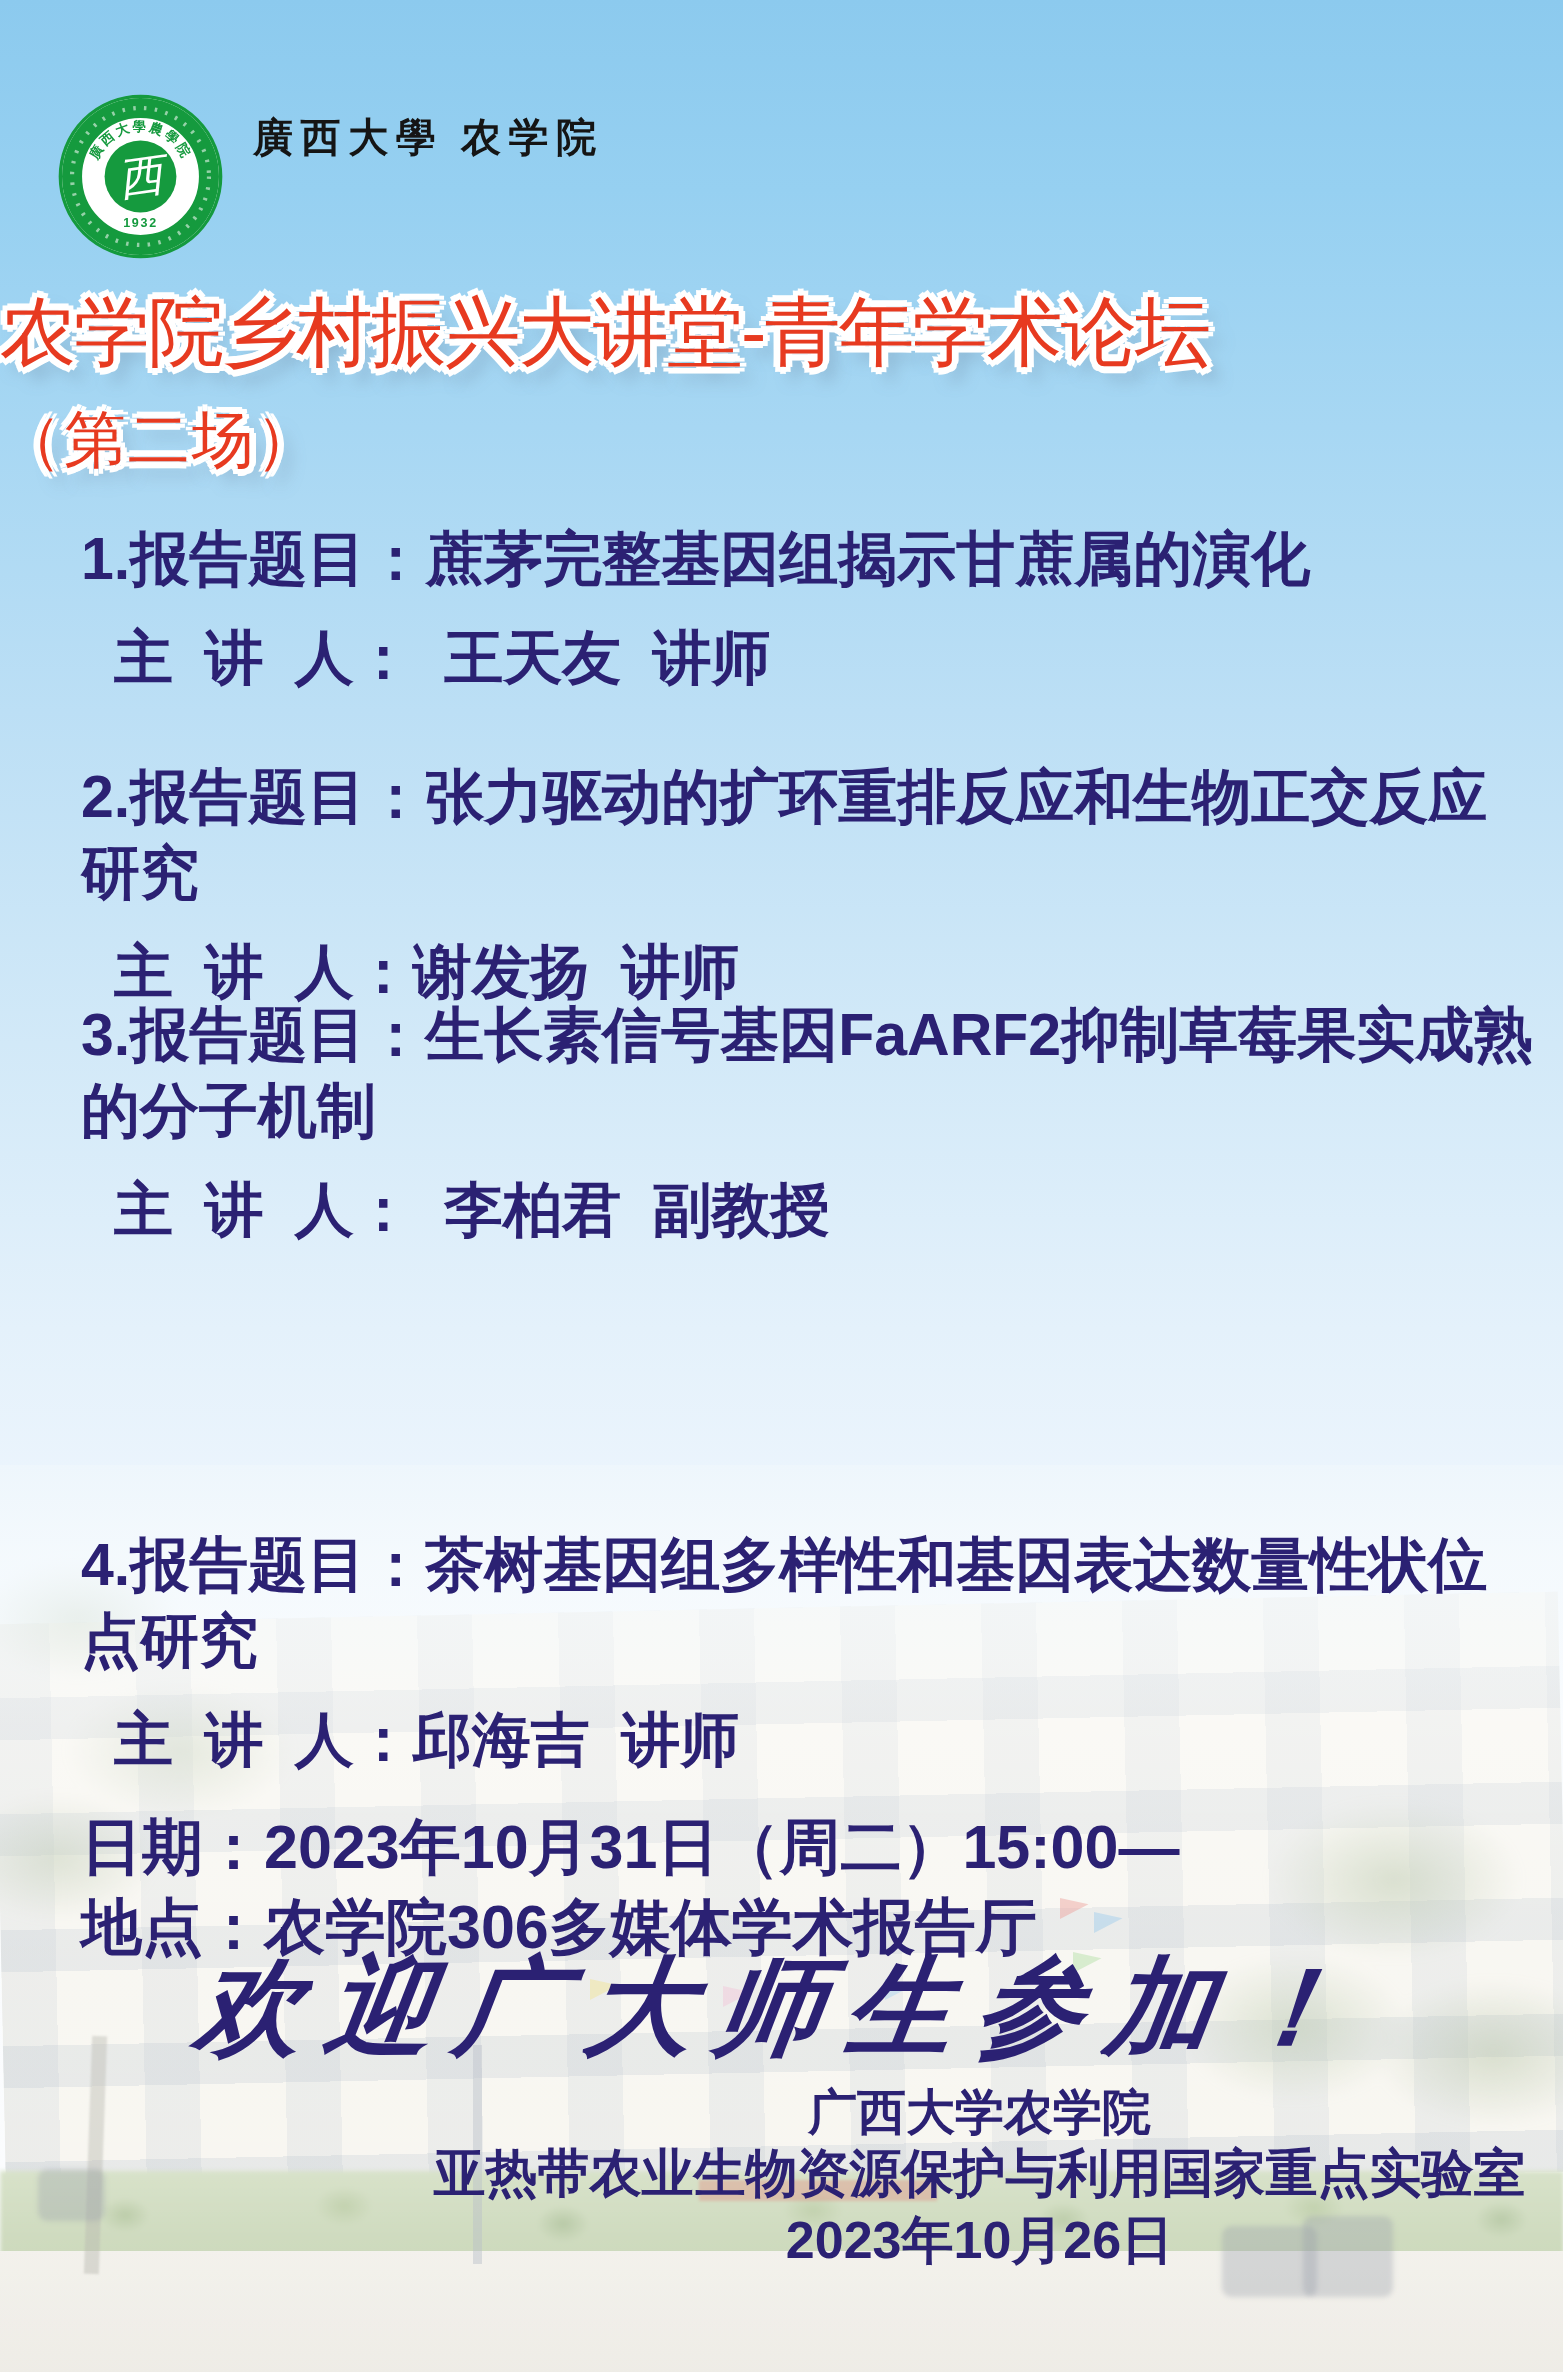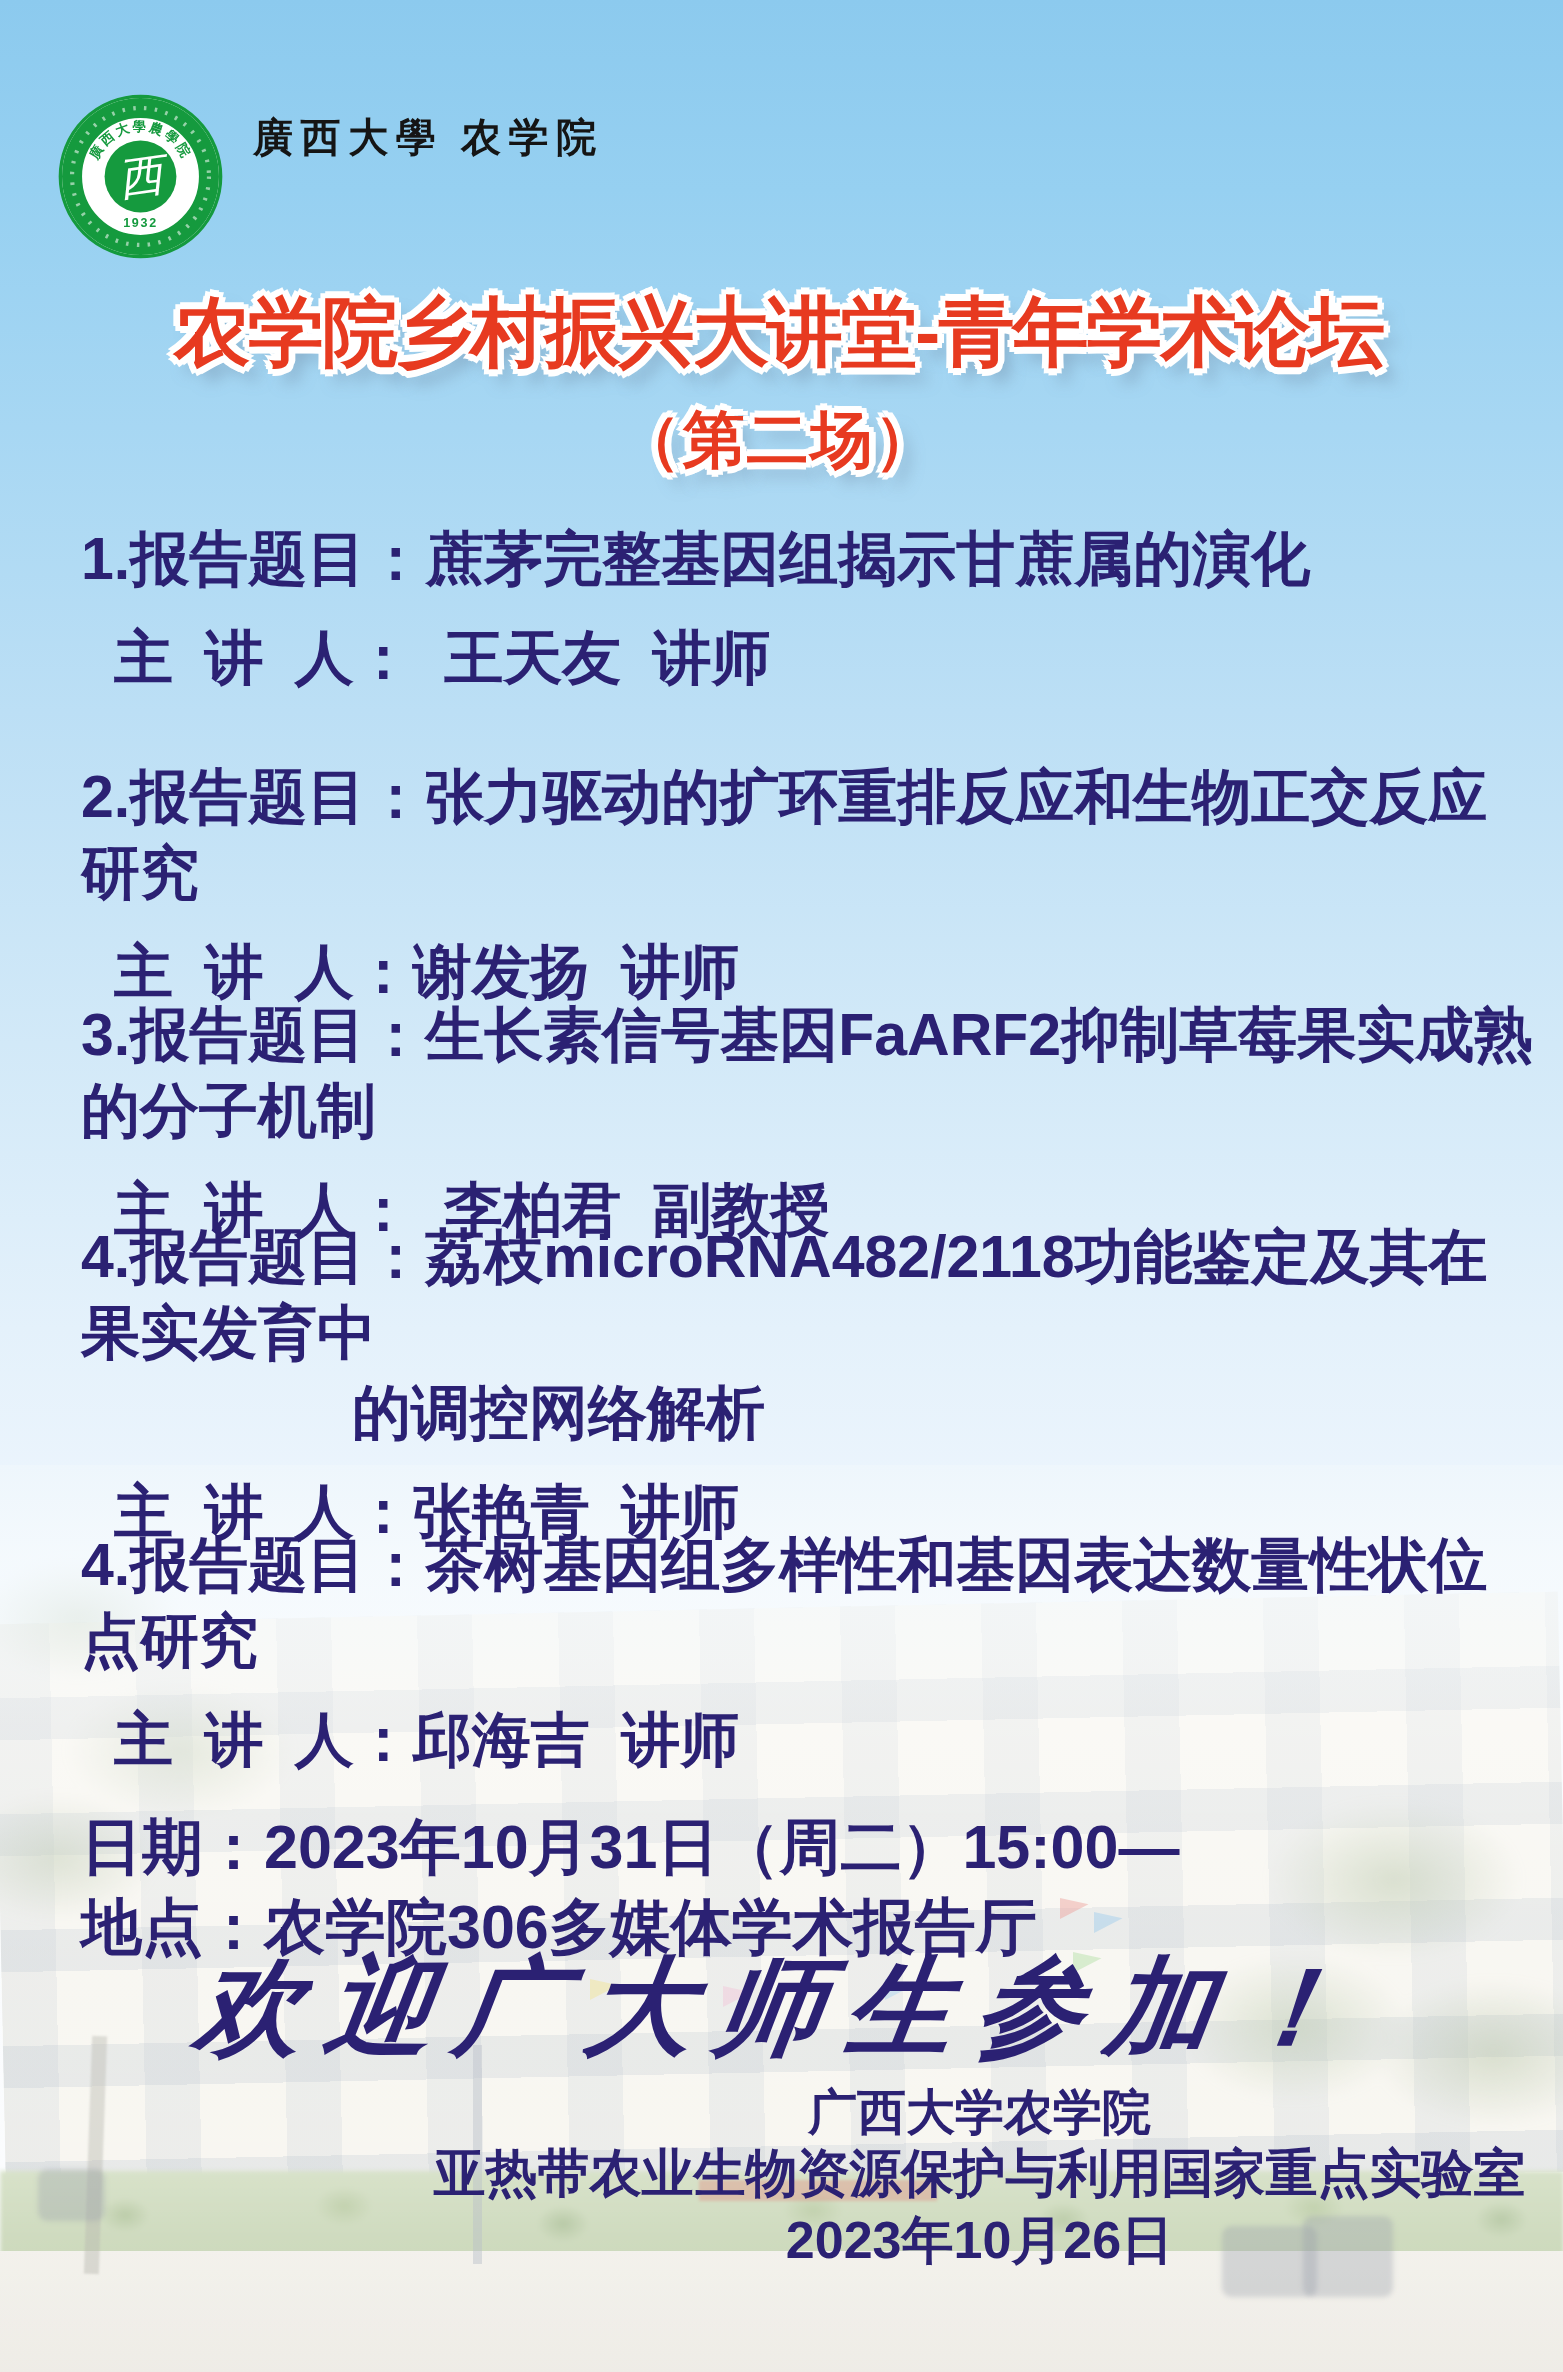--- a/index.html
+++ b/index.html
@@ -81,21 +81,21 @@
   
   #logo{left:57px;top:93px;width:167px;height:167px;}
   #brand-cn{left:253px;top:110px;width:666px;
     font-family:Liberation Serif, serif;
     font-size:40px;font-weight:bold;color:#151515;letter-spacing:7.6px;}
   #brand-en{left:243px;top:188px;width:666px;
     font-size:26px;font-weight:bold;color:#0e9a44;letter-spacing:0px;}
 
   
   .main-title{
-    left:0;width:1557px;text-align:center;color:#e73a20;font-weight:bold;
+    left:0;width:1557px;text-align:left;color:#e73a20;font-weight:normal;
     text-shadow:
       -4.8px -4.8px 0 #fff, 4.8px -4.8px 0 #fff, -4.8px 4.8px 0 #fff, 4.8px 4.8px 0 #fff,
       -6.7px 0 0 #fff, 6.7px 0 0 #fff, 0 -6.7px 0 #fff, 0 6.7px 0 #fff,
       11.4px 13.3px 15px rgba(110,135,160,.55);
   }
   #title-line1{top:282px;font-size:76px;letter-spacing:-1.9px;}
   #title-line2{top:398px;font-size:62px;letter-spacing:1.9px;}
 
   
   .item{left:81px;width:1455px;color:#2b2173;font-weight:bold;}
@@ -181,25 +181,20 @@
   <div id="item2" class="abs item">
     <div class="t1">2.报告题目：张力驱动的扩环重排反应和生物正交反应研究</div>
 
     <div class="spk">主 讲 人：谢发扬 讲师</div>
   </div>
   <div id="item3" class="abs item">
     <div class="t1">3.报告题目：生长素信号基因FaARF2抑制草莓果实成熟的分子机制</div>
 
     <div class="spk">主 讲 人： 李柏君 副教授</div>
   </div>
-  <div id="item4" class="abs item">
-    <div class="t1">4.报告题目：荔枝microRNA482/2118功能鉴定及其在果实发育中</div>
-    <div class="t2">的调控网络解析</div>
-    <div class="spk">主 讲 人：张艳青 讲师</div>
-  </div>
   <div id="item5" class="abs item">
     <div class="t1">4.报告题目：茶树基因组多样性和基因表达数量性状位点研究</div>
 
     <div class="spk">主 讲 人：邱海吉 讲师</div>
   </div>
 
   <div id="schedule" class="abs">
     <div>日期：2023年10月31日（周二）15:00—</div>
     <div>地点：农学院306多媒体学术报告厅</div>
   </div>

